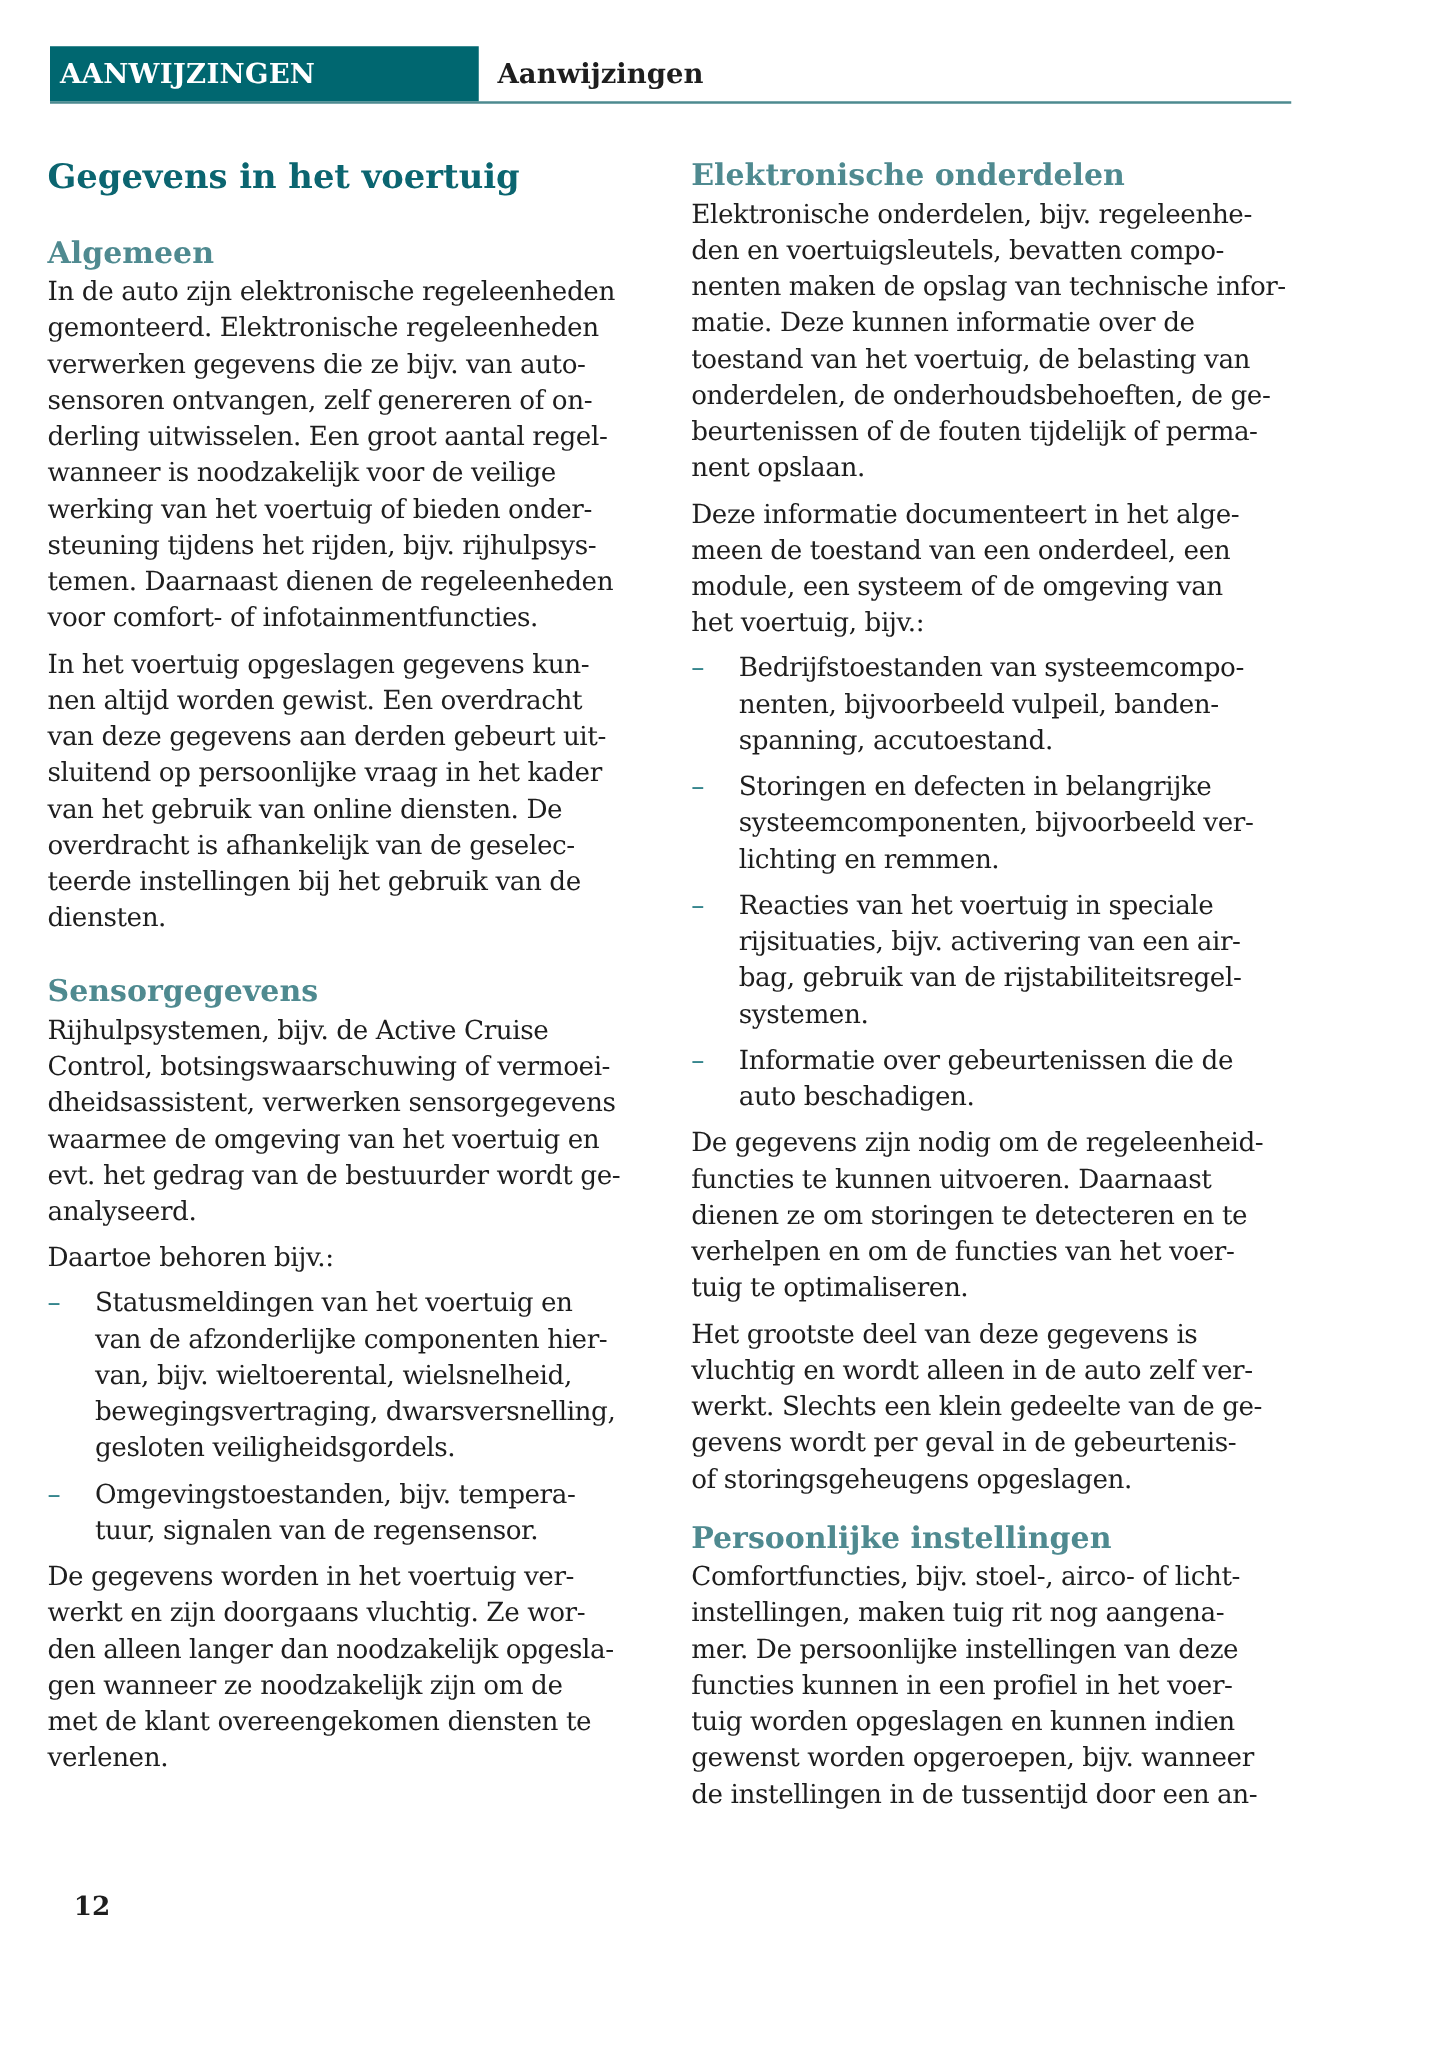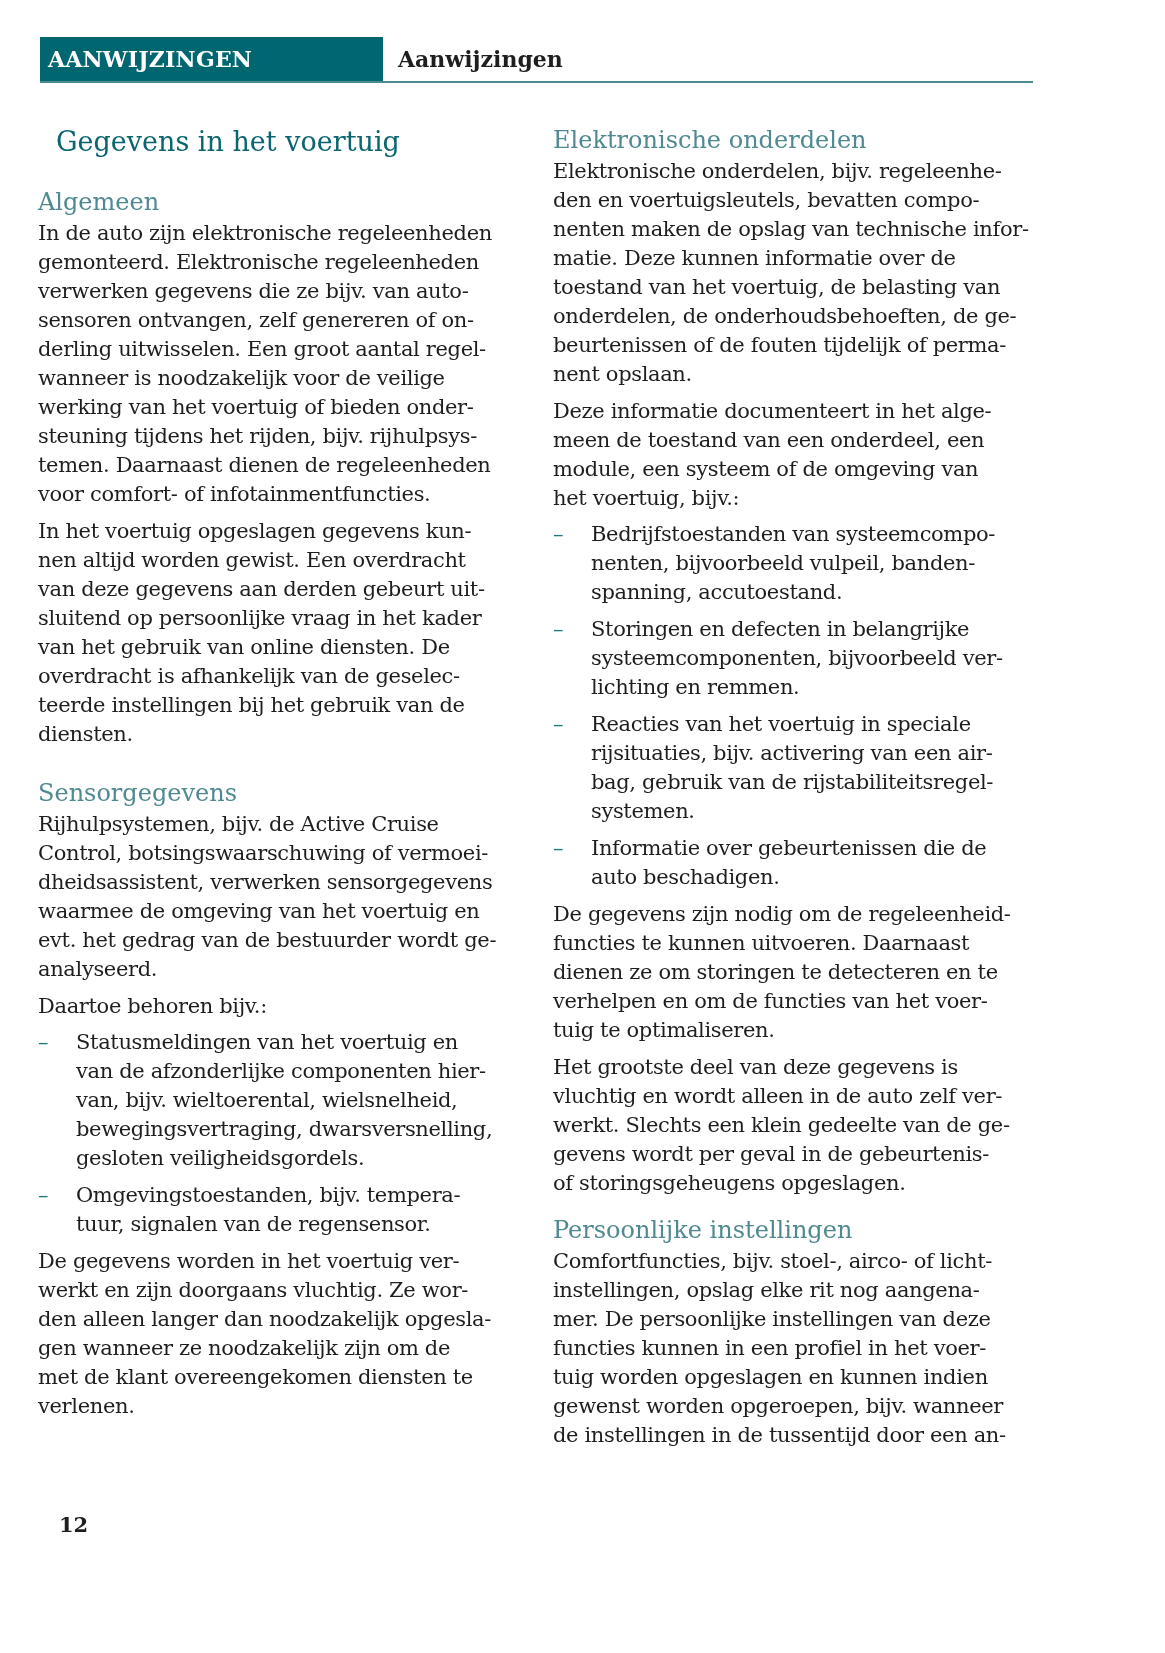--- a/index.html
+++ b/index.html
@@ -3,22 +3,22 @@
 <meta charset="utf-8">
 <style>
   html,body{margin:0;padding:0;background:#fff;}
   body{width:1165px;height:1653px;position:relative;overflow:hidden;font-family:"DejaVu Serif","Liberation Serif",serif;color:#1e1e1e;}
   .hdr{position:absolute;left:40px;top:37px;width:993px;height:44px;border-bottom:2px solid #4d8a90;}
   .hdr-tab{position:absolute;left:0;top:0;width:343px;height:44px;background:#006770;color:#fff;font-weight:bold;font-size:22px;line-height:44px;padding-left:8px;box-sizing:border-box;letter-spacing:0.2px;}
   .hdr-title{position:absolute;left:358px;top:0;height:44px;line-height:44px;font-weight:bold;font-size:22px;color:#1e1e1e;}
   .col{position:absolute;top:120px;width:480px;}
   .col-left{left:38px;}
   .col-right{left:553px;}
-  .h1{font-size:27px;font-weight:normal;color:#0b6570;margin:18px;line-height:40px;}
-  .h2{font-size:24px;font-weight:normal;color:#4f8a90;margin:0;line-height:34px;}
+  .h1{font-size:27px;font-weight:bold;color:#0b6570;margin:0;line-height:40px;}
+  .h2{font-size:24px;font-weight:bold;color:#4f8a90;margin:0;line-height:34px;}
   .p{font-size:21px;line-height:29px;margin:0;white-space:nowrap;letter-spacing:-0.35px;}
   .p span{display:block;}
   .li{position:relative;padding-left:38px;}
   .dash{position:absolute;left:0;top:0;color:#1f7880;font-size:21px;line-height:29px;}
   .pagenum{position:absolute;left:38px;top:1512px;font-size:21px;font-weight:bold;margin-left:21px;}
 </style>
 </head>
 <body>
 
 <div class="hdr">
@@ -153,21 +153,21 @@
       <span>Het grootste deel van deze gegevens is</span>
       <span>vluchtig en wordt alleen in de auto zelf ver-</span>
       <span>werkt. Slechts een klein gedeelte van de ge-</span>
       <span>gevens wordt per geval in de gebeurtenis-</span>
       <span>of storingsgeheugens opgeslagen.</span>
     </div>
 
   <h2 class="h2" style="margin-top:15px;">Persoonlijke instellingen</h2>
   <div class="p">
       <span>Comfortfuncties, bijv. stoel-, airco- of licht-</span>
-      <span>instellingen, opslag elke rit nog aangena-</span>
+      <span>instellingen, maken tuig rit nog aangena-</span>
       <span>mer. De persoonlijke instellingen van deze</span>
       <span>functies kunnen in een profiel in het voer-</span>
       <span>tuig worden opgeslagen en kunnen indien</span>
       <span>gewenst worden opgeroepen, bijv. wanneer</span>
       <span>de instellingen in de tussentijd door een an-</span>
     </div>
 </div>
 
 <div class="pagenum">12</div>
 

